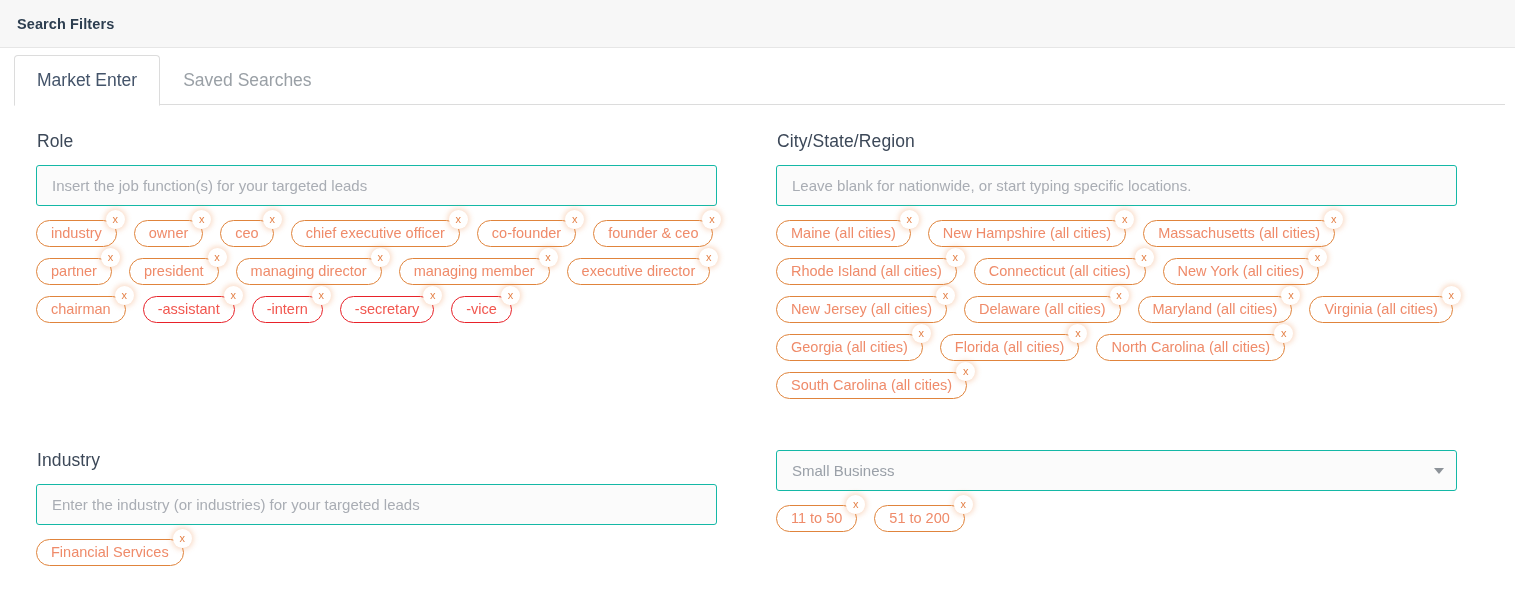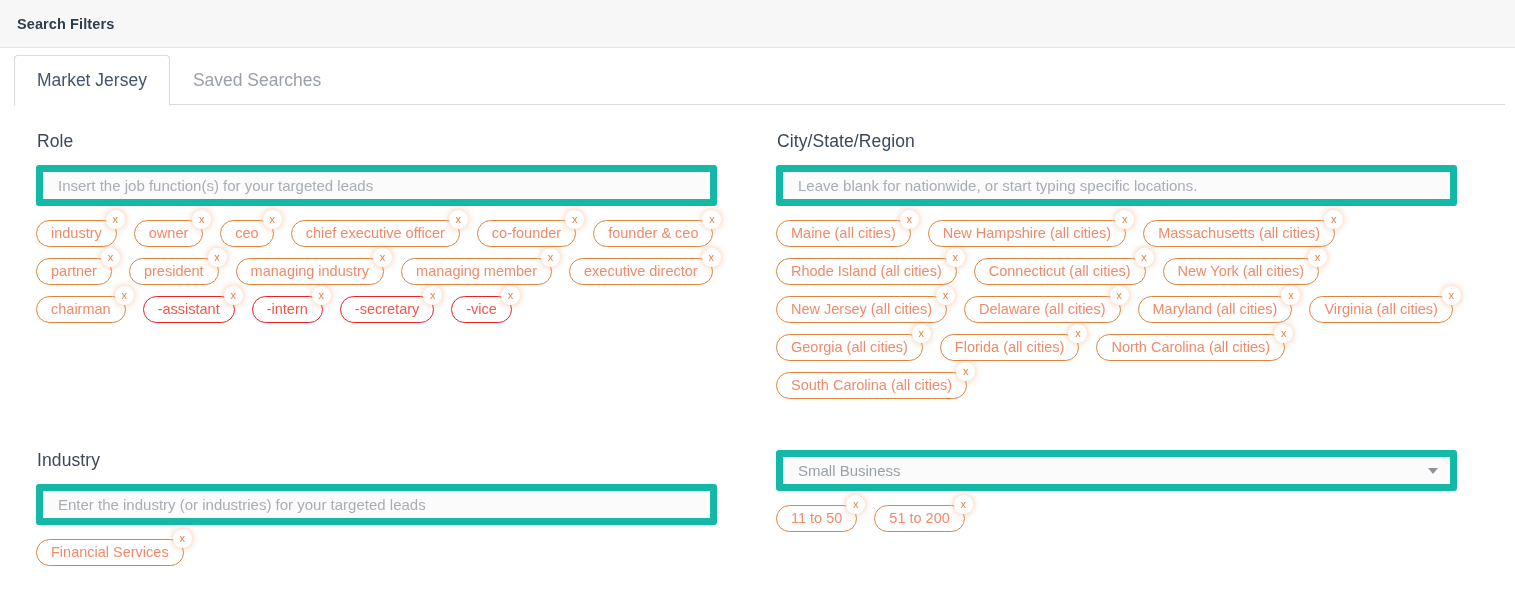--- a/index.html
+++ b/index.html
@@ -83,21 +83,21 @@
     color: #3c4858;
     margin: 0 0 13px 1px;
     letter-spacing: 0.1px;
   }
 
   .text-input,
   .select-input {
     width: 681px;
     height: 41px;
     background: #fbfbfb;
-    border: 7px solid #14b8a6;
+    border: 1px solid #14b8a6;
     border-radius: 3px;
     font-size: 15px;
     color: #a6aab1;
     font-family: "Liberation Sans", sans-serif;
     padding: 0 15px;
     display: flex;
     align-items: center;
     position: relative;
   }
   .text-input .ph { color: #a9adb4; font-size: 15px; }
@@ -161,21 +161,21 @@
 </style>
 </head>
 <body>
 
 <div class="app-header">
   <div class="app-header-title">Search Filters</div>
 </div>
 
 <div class="tabstrip" id="tabstrip">
     <div class="tab active">
-      <span>Market Jersey</span>
+      <span>Market Enter</span>
     </div>
     <div class="tab">
       <span>Saved Searches</span>
     </div>
   </div>
 
 <div class="filters-body">
   <div class="filters-grid">
 
     <div class="filter-block">
@@ -210,21 +210,21 @@
           </span>
           <span class="tag">
             <span>partner</span>
             <span class="tag-x">x</span>
           </span>
           <span class="tag">
             <span>president</span>
             <span class="tag-x">x</span>
           </span>
           <span class="tag">
-            <span>managing industry</span>
+            <span>managing director</span>
             <span class="tag-x">x</span>
           </span>
           <span class="tag">
             <span>managing member</span>
             <span class="tag-x">x</span>
           </span>
           <span class="tag">
             <span>executive director</span>
             <span class="tag-x">x</span>
           </span>

